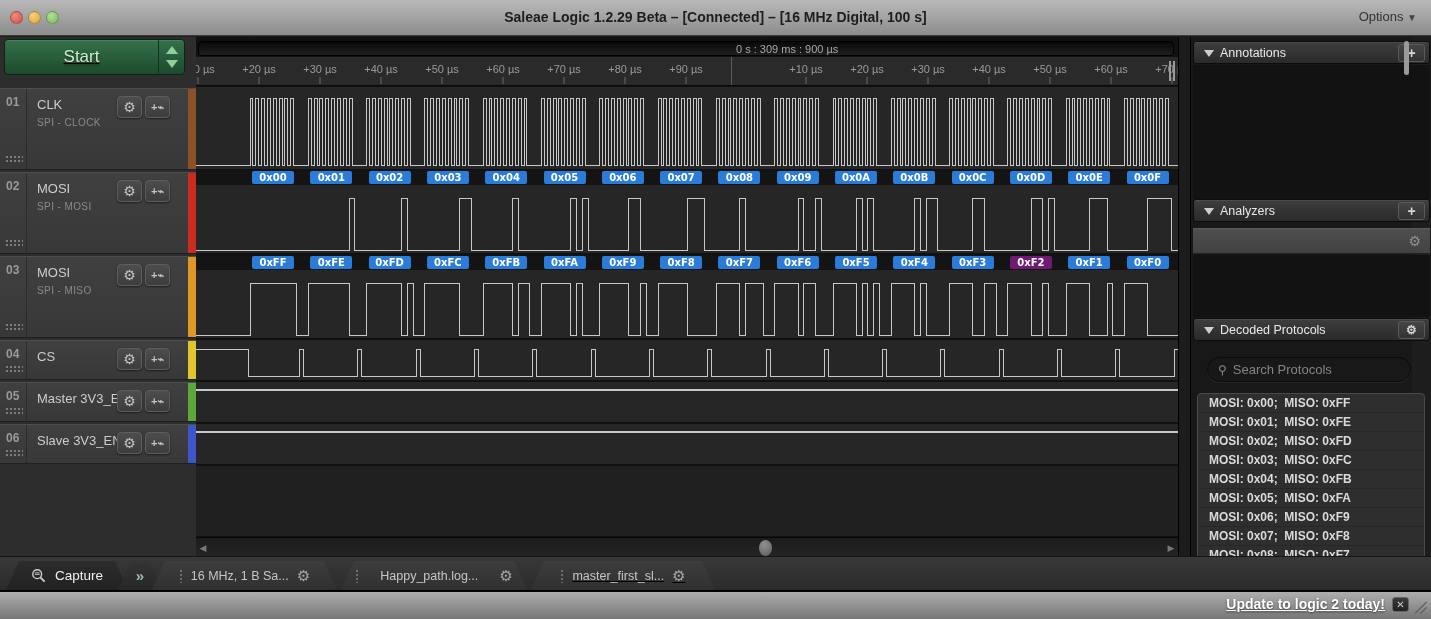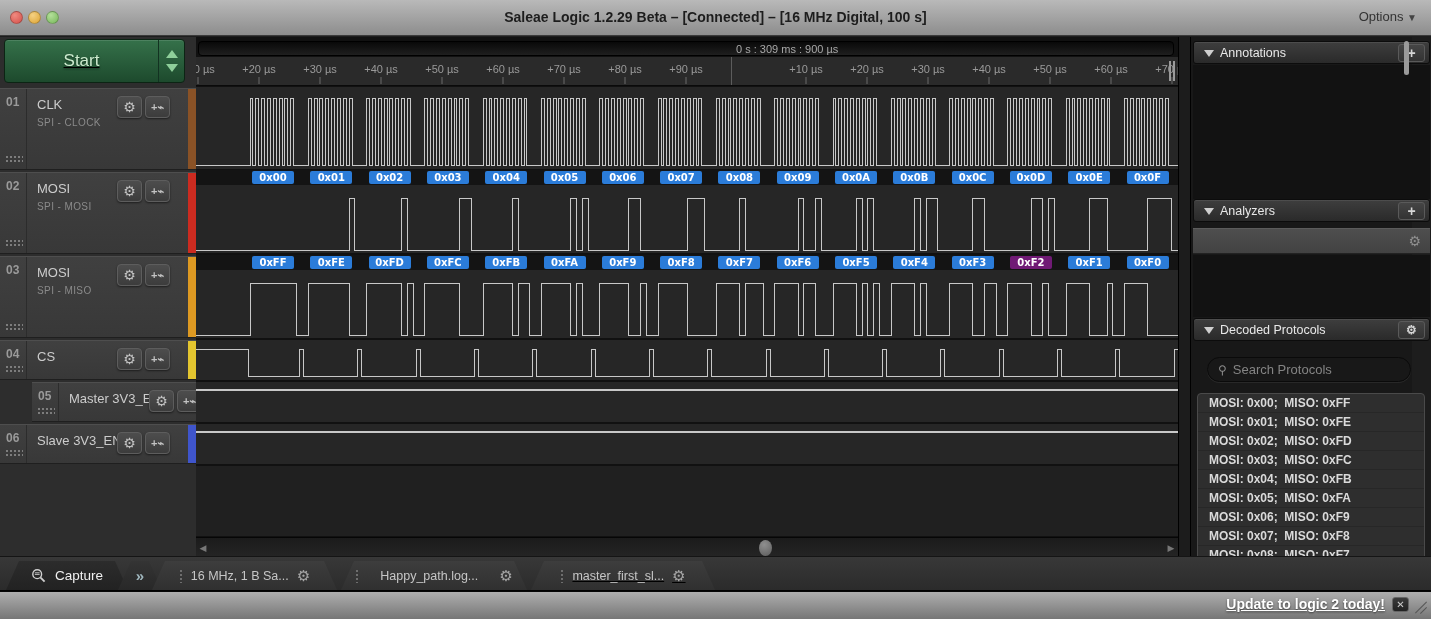--- a/index.html
+++ b/index.html
@@ -14,21 +14,21 @@
   #tl-close { left:10px;  background:radial-gradient(circle at 35% 30%, #f08a80, #d4504a); }
   #tl-min   { left:28px;  background:radial-gradient(circle at 35% 30%, #f5d183, #dda433); }
   #tl-zoom  { left:46px;  background:radial-gradient(circle at 35% 30%, #b4e09a, #77b75a); }
   #win-title { position:absolute; top:9px; left:0; right:0; text-align:center;
     font-size:14px; font-weight:bold; color:#1d1d1d; }
   #options-btn { position:absolute; right:14px; top:9px; font-size:13px; color:#333; }
   #options-btn .caret { font-size:10px; color:#444; }
 
   
   #sidebar { position:absolute; left:0; top:37px; width:196px; height:555px; background:#2d2d2d; }
-  #start-wrap { position:absolute; left:4px; top:2px; width:181px; height:44px;
+  #start-wrap { position:absolute; left:4px; top:2px; width:181px; height:36px;
     background:linear-gradient(#35714a,#1d4a2d); border:1px solid #0c2414; border-radius:4px;
     box-shadow:inset 0 1px 0 rgba(255,255,255,.12); display:flex;text-decoration:underline; }
   #start-btn { flex:1; display:flex; align-items:center; justify-content:center;
     color:#cdeccf; font-size:17px; text-shadow:0 1px 2px rgba(0,0,0,.5); }
   #start-arrows { width:26px; border-left:1px solid #123221; display:flex; flex-direction:column;
     align-items:center; justify-content:center; gap:6px; }
   .tri-up   { width:0; height:0; border-left:6px solid transparent; border-right:6px solid transparent; border-bottom:8px solid #8ecf9a; }
   .tri-down { width:0; height:0; border-left:6px solid transparent; border-right:6px solid transparent; border-top:8px solid #8ecf9a; }
 
   .chan { position:absolute; left:0; width:196px; background:linear-gradient(#404040,#383838);
@@ -202,21 +202,21 @@
           <div class="cname">CS</div>
           <div class="mini-btn gear-btn">
             <span>⚙</span>
           </div>
           <div class="mini-btn trig-btn">
             <span>+⌁</span>
           </div>
           <div class="dots" style="left:5px;top:24px"></div>
           <div class="stripe" style="background:linear-gradient(#e3c52f,#e3c52f)"></div>
         </div>
-        <div class="chan" style="top: 345px; height: 40px; margin-left: 32px;">
+        <div class="chan" style="top: 345px; height: 40px;">
           <div class="num">05</div>
           <div class="numline"></div>
           <div class="cname">Master 3V3_EN</div>
           <div class="mini-btn gear-btn">
             <span>⚙</span>
           </div>
           <div class="mini-btn trig-btn">
             <span>+⌁</span>
           </div>
           <div class="dots" style="left:5px;top:24px"></div>

